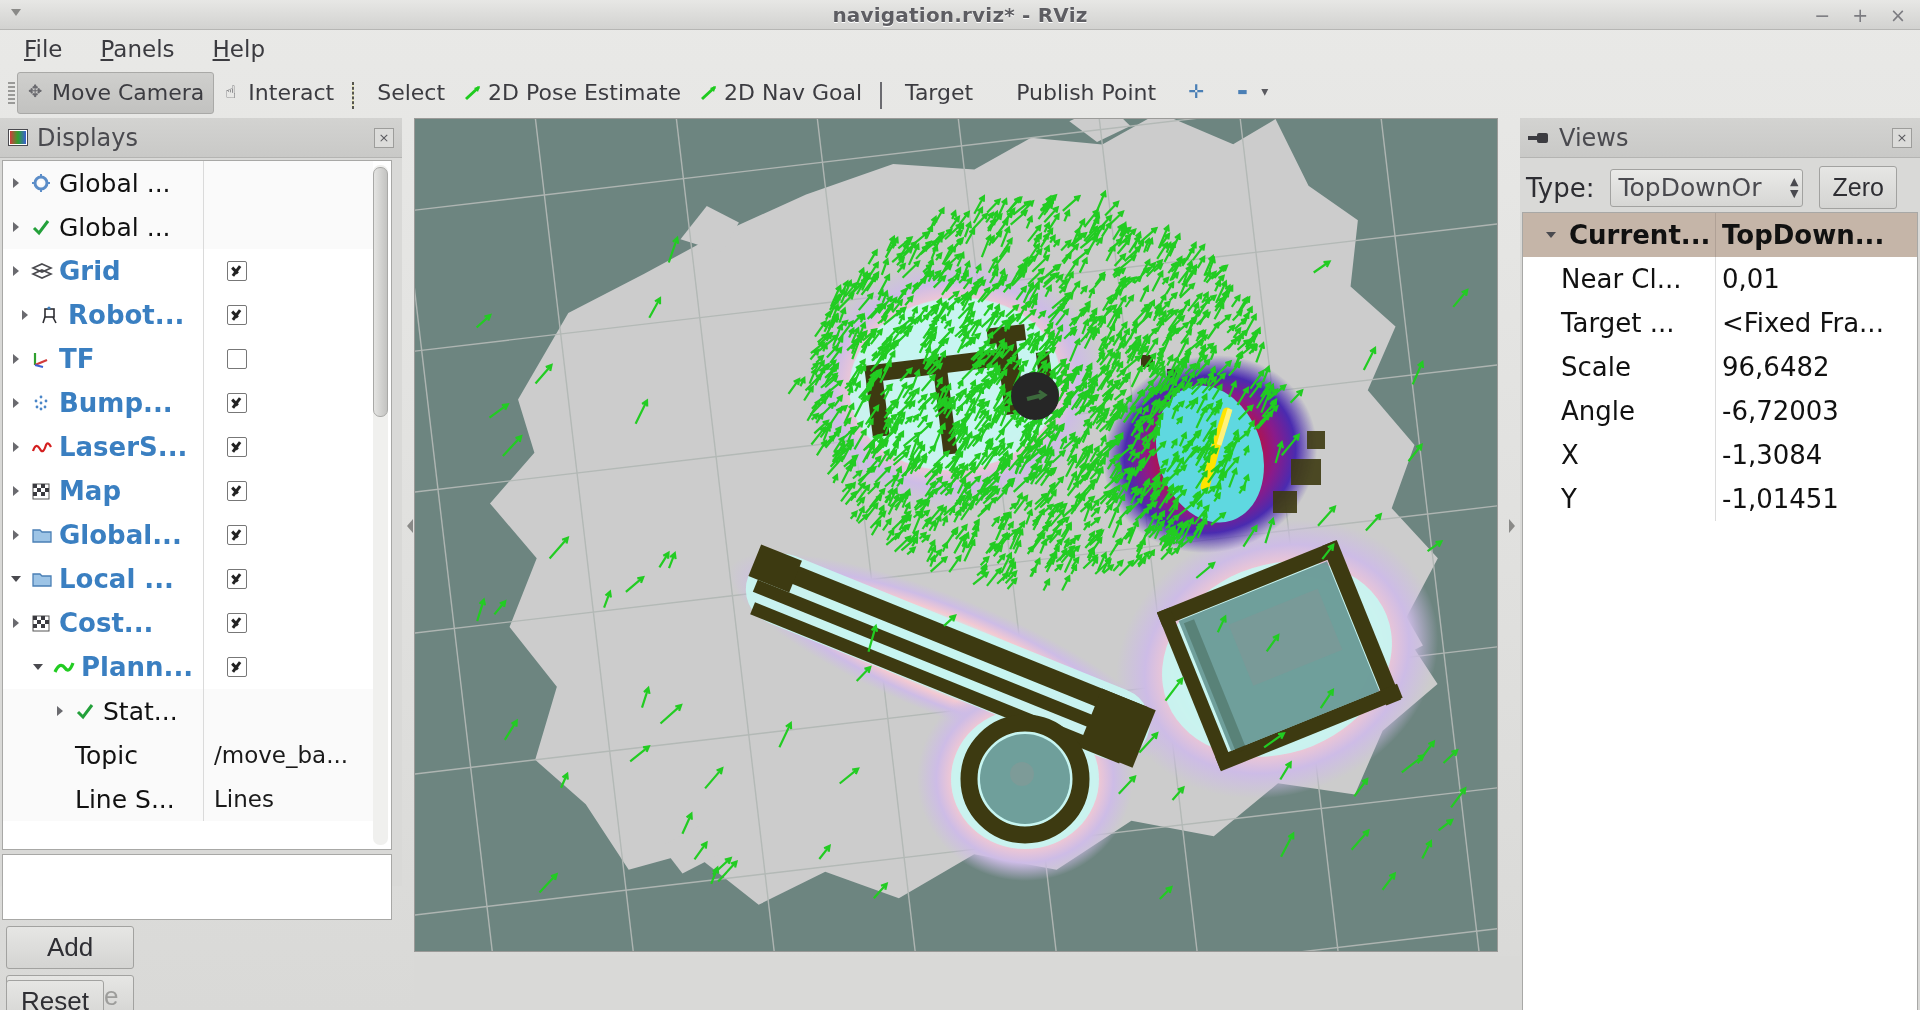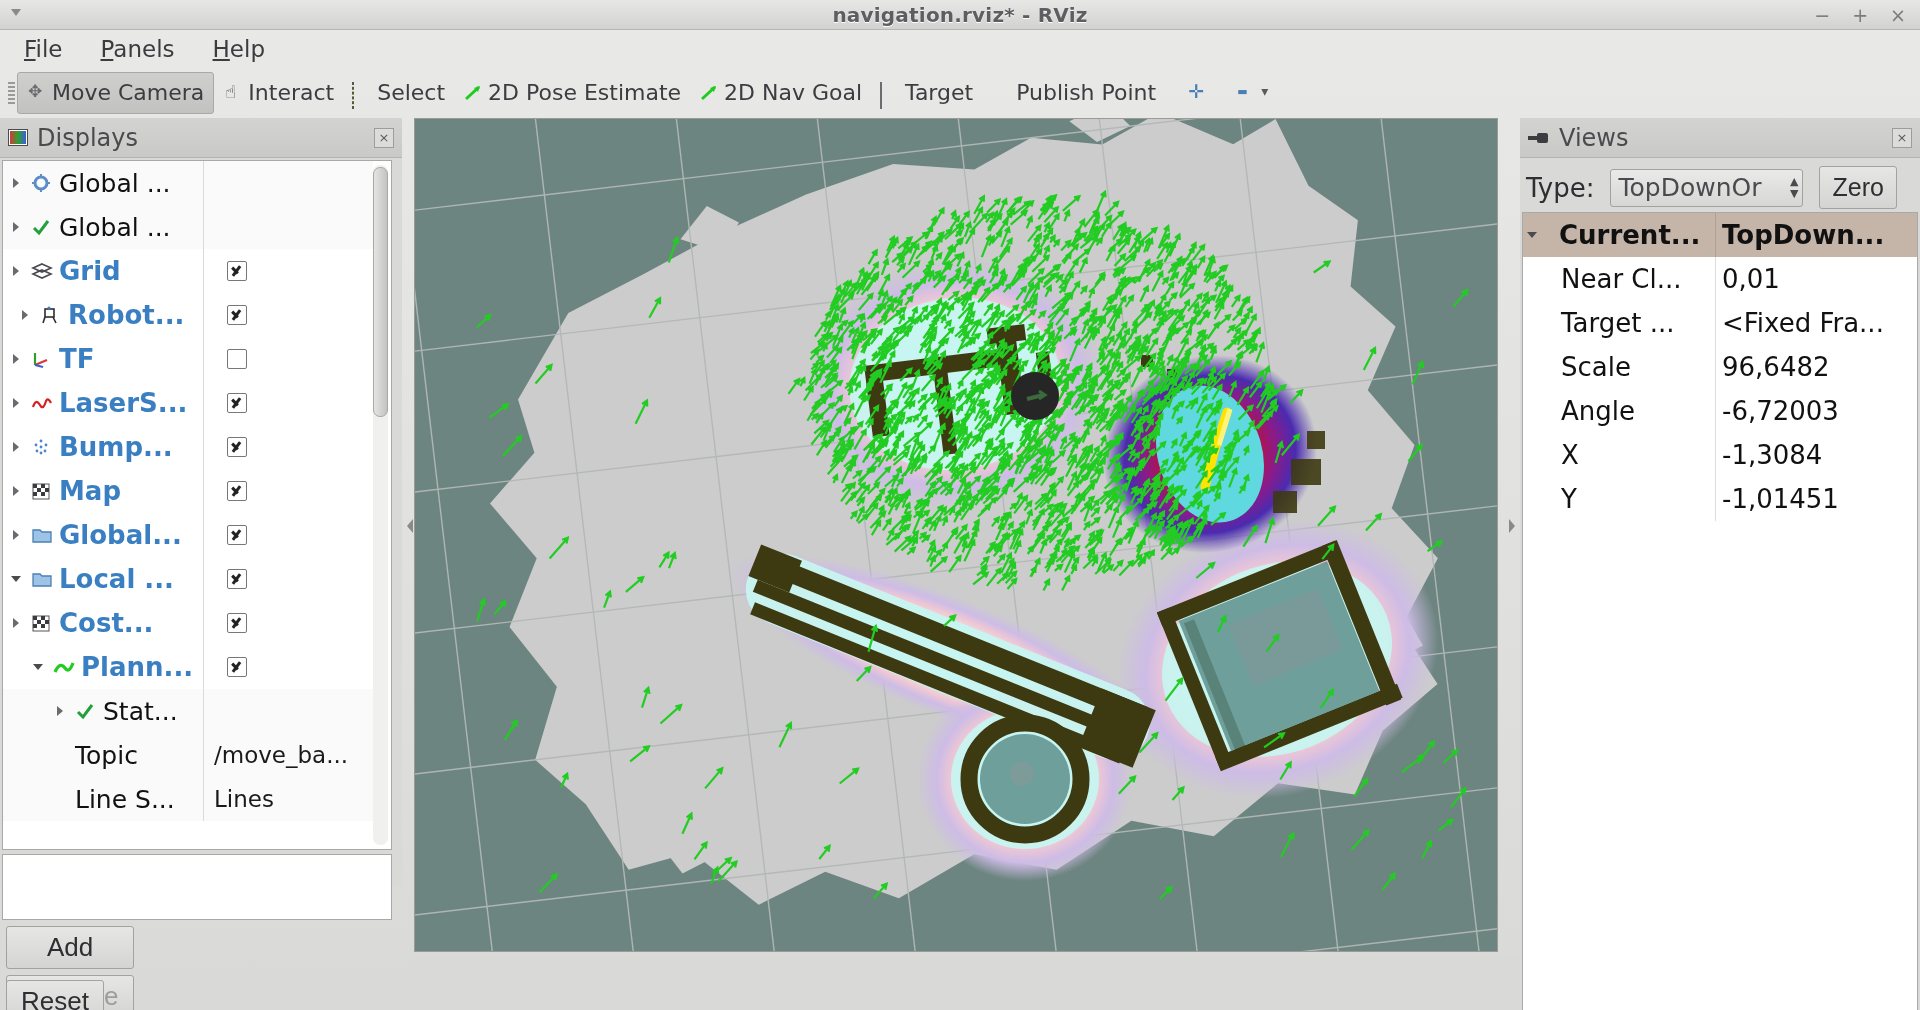--- a/index.html
+++ b/index.html
@@ -111,21 +111,21 @@
   #views{left:1520px;top:118px;width:400px;height:892px;}
   .vtype{position:absolute;left:6px;top:48px;display:flex;align-items:center;gap:16px;width:390px;}
   .vtype .lbl{font-size:26px;color:#2e2e33;}
   .combo{position:relative;background:linear-gradient(180deg,#eaeae8 0%,#d6d6d4 100%);
     border:1px solid #a2a2a0;border-radius:3px;height:38px;width:193px;
     display:flex;align-items:center;padding:0 20px 0 7px;font-size:25px;color:#4a4a4f;overflow:hidden;}
   .combo .sp{position:absolute;right:4px;top:6px;font-size:11px;color:#4a4a4f;line-height:12px;}
   .vtable{position:absolute;left:2px;top:94px;width:396px;height:800px;background:#fff;
     border:1px solid #a8a8a6;overflow:hidden;}
   .vhead{display:flex;height:44px;background:#c5b5a8;align-items:center;}
-  .vhead .c1{width:192px;display:flex;align-items:center;gap:16px;padding-left:2px;
+  .vhead .c1{width:192px;display:flex;align-items:center;gap:7px;padding-left:21px;
     font-size:26px;font-weight:bold;color:#111;}
   .vhead .c2{flex:1;font-size:26px;font-weight:bold;color:#111;padding-left:6px;
      border-left:1px solid #b0a196;height:44px;display:flex;align-items:center;}
   .vrow{display:flex;height:44px;align-items:center;}
   .vrow .c1{width:192px;padding-left:38px;font-size:26px;color:#111;white-space:nowrap;overflow:hidden;}
   .vrow .c2{flex:1;padding-left:6px;font-size:26px;color:#111;border-left:1px solid #dcdcdc;
     height:44px;display:flex;align-items:center;white-space:nowrap;overflow:hidden;}
 
   
   #view3d{position:absolute;left:414px;top:118px;width:1084px;height:834px;
@@ -305,46 +305,46 @@
             </div>
             <div class="tval">
               <span class="cbcell">
                 <span class="cb"></span>
               </span>
             </div>
           </div>
           <div class="trow">
             <div class="tname" style="padding-left: 6px;">
               <span class="expander closed"></span>
-              <span class="ticon"><svg width="22" height="20">
-                  <path d="M2 14 Q5 5 9 12 Q12 18 15 8 Q17 4 20 10" stroke="#d41f1f" stroke-width="2.2" fill="none"></path>
-                </svg></span>
-              <span class="tw">LaserS...</span>
-            </div>
-            <div class="tval">
-              <span class="cbcell">
-                <span class="cb on"></span>
-              </span>
-            </div>
-          </div>
-          <div class="trow">
-            <div class="tname" style="padding-left: 6px;">
-              <span class="expander closed"></span>
               <span class="ticon"><svg width="20" height="20">
                   <g fill="#4a86c8">
                     <circle cx="10" cy="4" r="1.4"></circle>
                     <circle cx="5" cy="8" r="1.4"></circle>
                     <circle cx="15" cy="8" r="1.4"></circle>
                     <circle cx="10" cy="10" r="1.4"></circle>
                     <circle cx="6" cy="14" r="1.4"></circle>
                     <circle cx="14" cy="14" r="1.4"></circle>
                     <circle cx="10" cy="16" r="1.4"></circle>
                   </g>
                 </svg></span>
               <span class="tw">Bump...</span>
+            </div>
+            <div class="tval">
+              <span class="cbcell">
+                <span class="cb on"></span>
+              </span>
+            </div>
+          </div>
+          <div class="trow">
+            <div class="tname" style="padding-left: 6px;">
+              <span class="expander closed"></span>
+              <span class="ticon"><svg width="22" height="20">
+                  <path d="M2 14 Q5 5 9 12 Q12 18 15 8 Q17 4 20 10" stroke="#d41f1f" stroke-width="2.2" fill="none"></path>
+                </svg></span>
+              <span class="tw">LaserS...</span>
             </div>
             <div class="tval">
               <span class="cbcell">
                 <span class="cb on"></span>
               </span>
             </div>
           </div>
           <div class="trow">
             <div class="tname" style="padding-left: 6px;">
               <span class="expander closed"></span>

